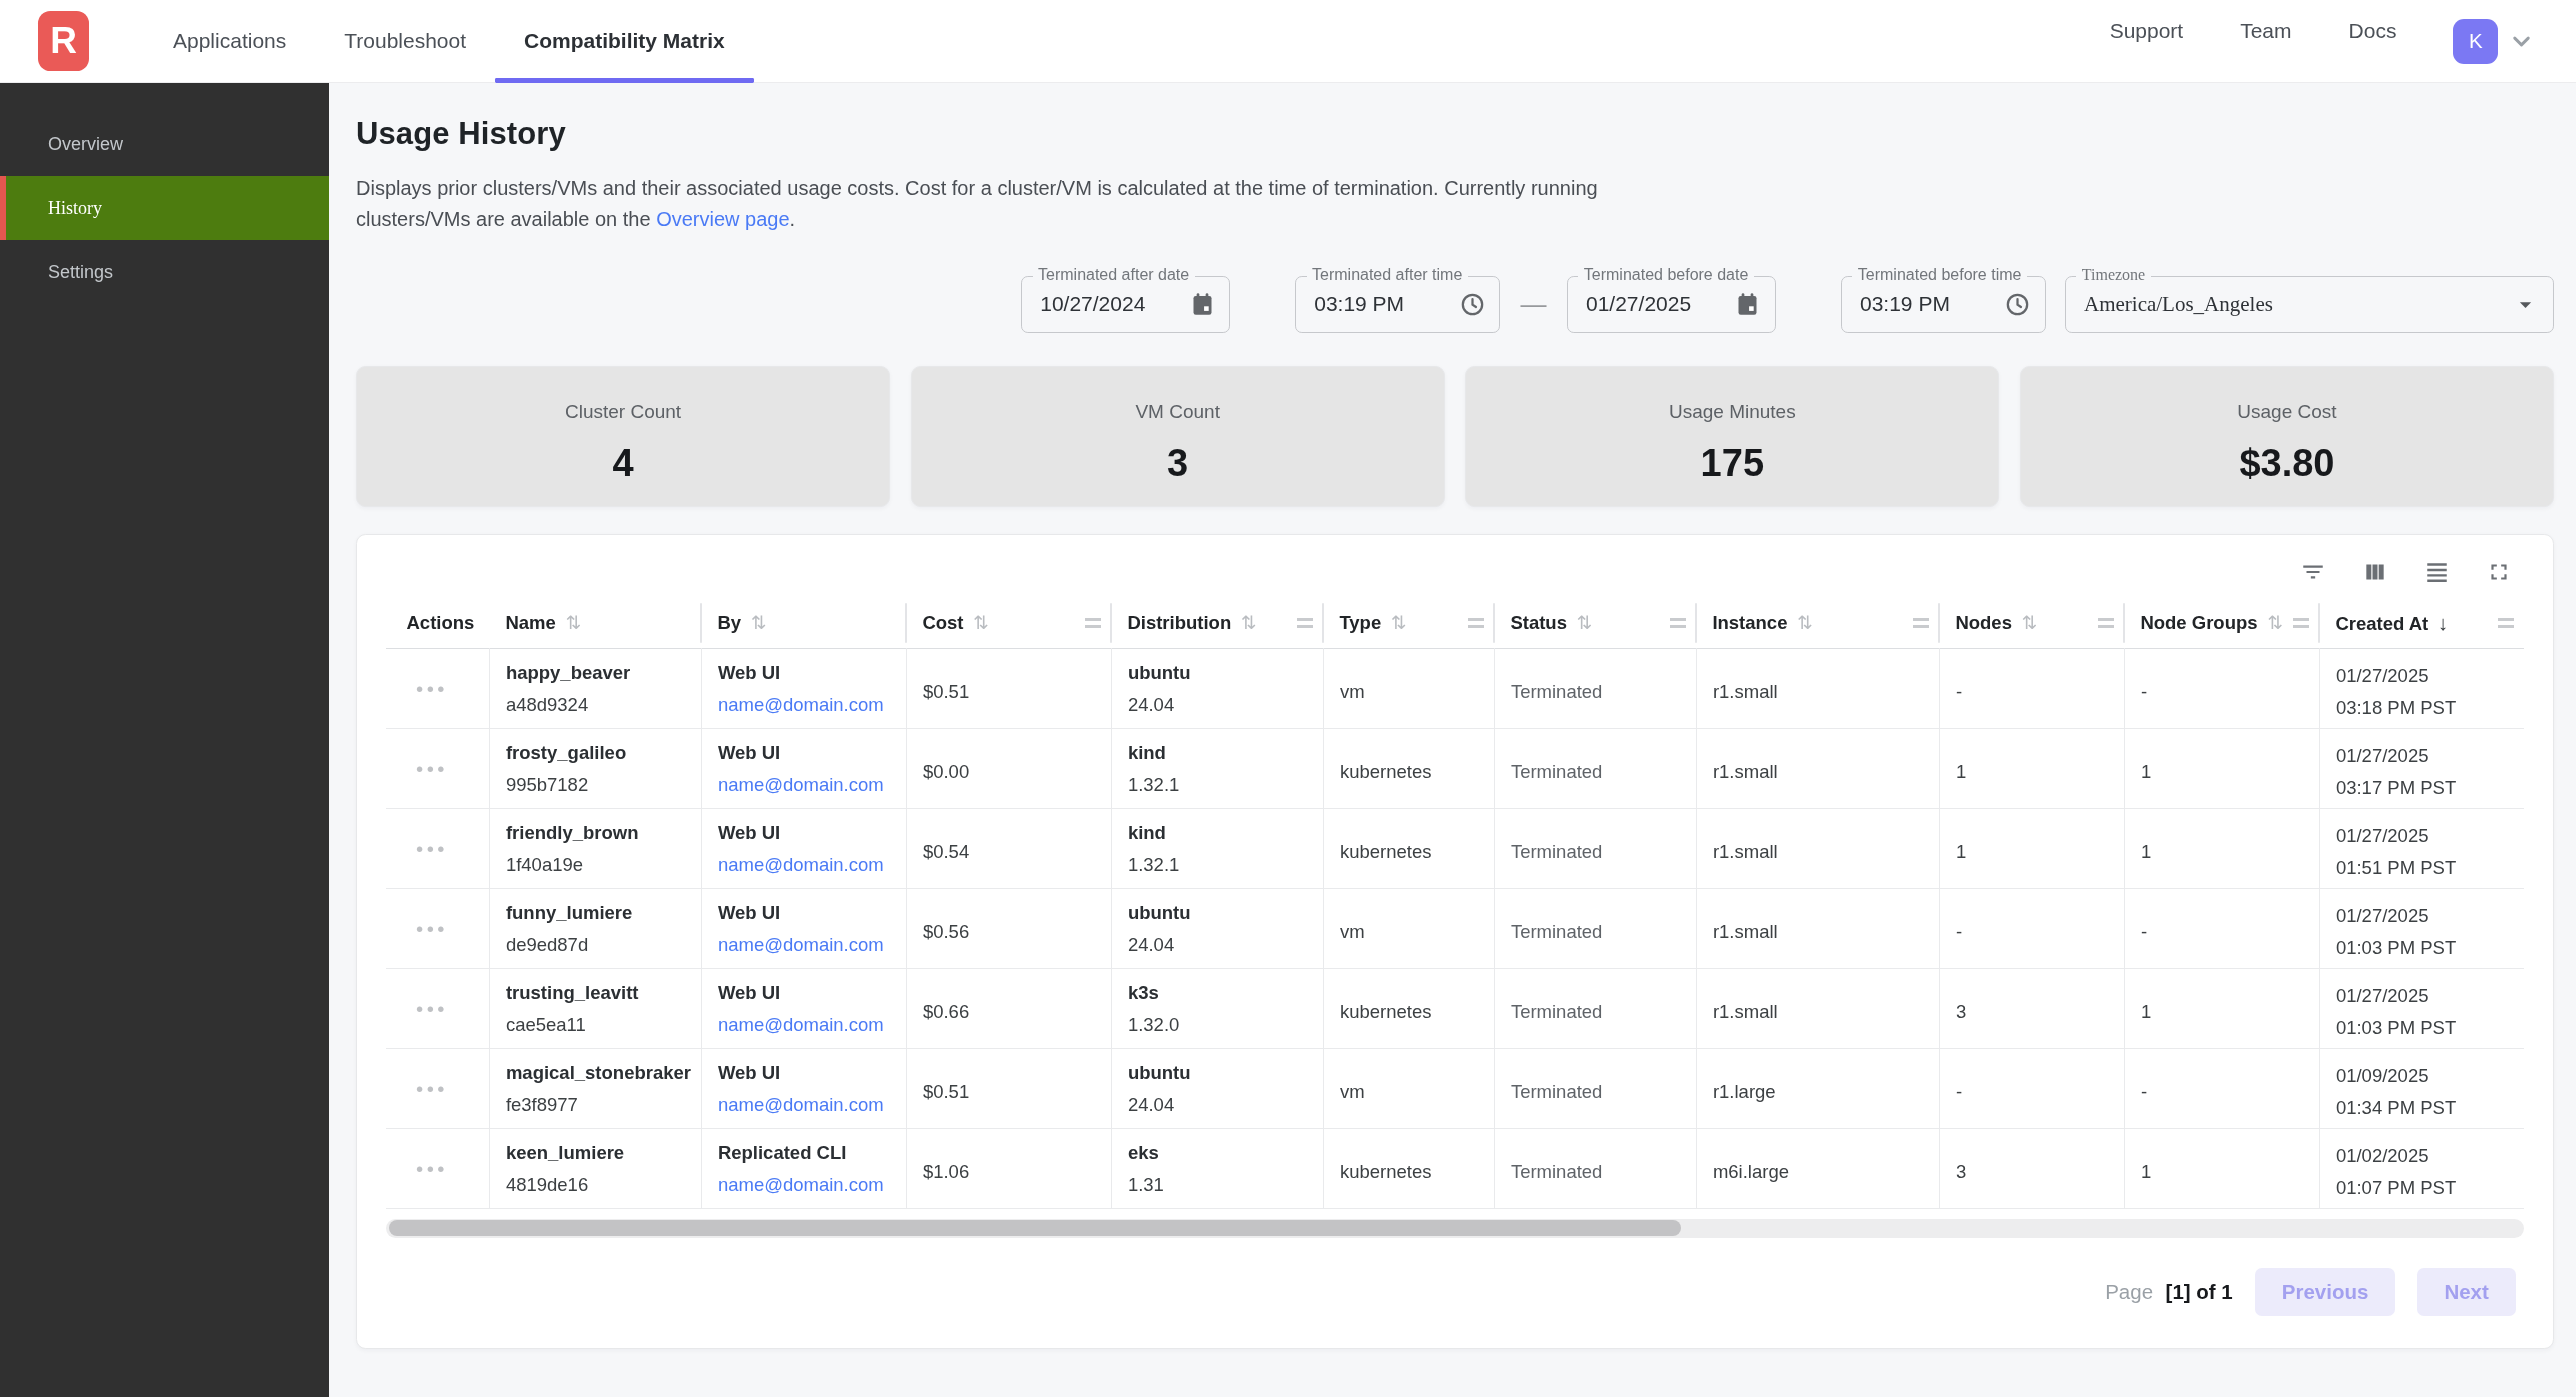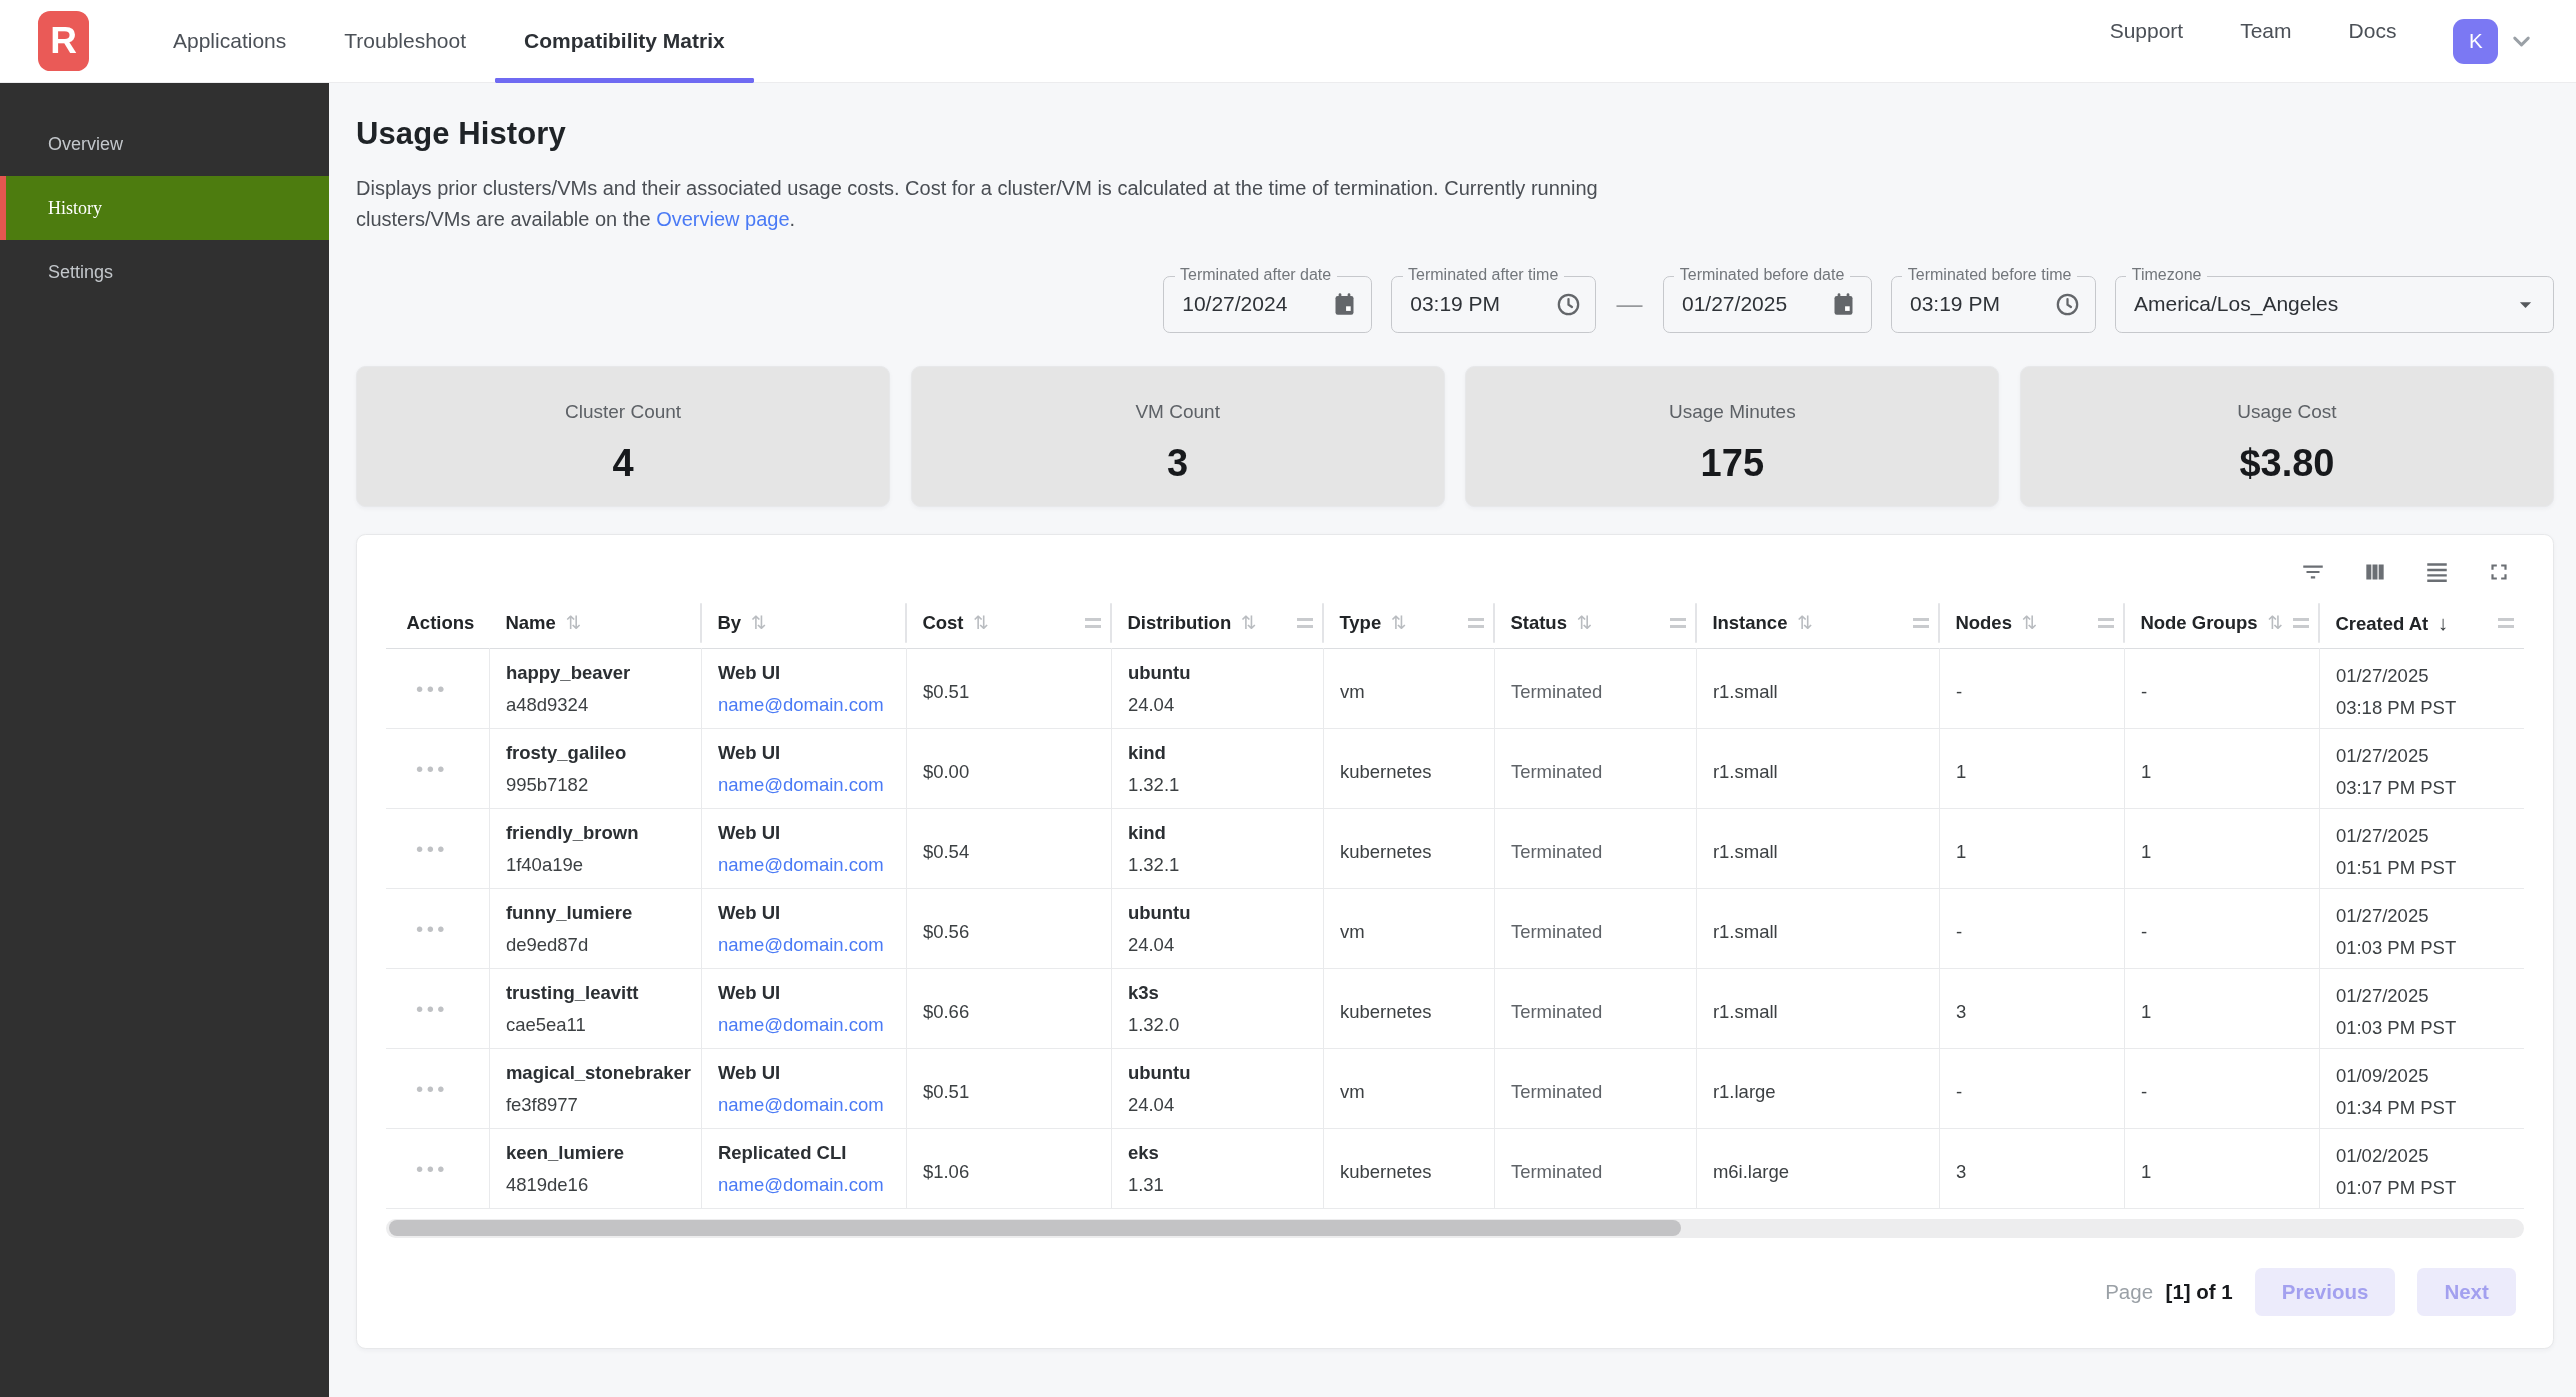--- a/index.html
+++ b/index.html
@@ -56,22 +56,22 @@
     position: relative; height: 57px; border: 1.4px solid #c6c8cc; border-radius: 6.8px;
     display: flex; align-items: center; padding: 0 13.7px 0 18px; background: transparent; cursor: pointer;
   }
   .field-label {
     position: absolute; top: -10.3px; left: 10.3px; font-size: 16px; color: #72767b;
     background: #f6f7f9; padding: 0 5.5px; white-space: nowrap;
   }
   .field-value { font-size: 21px; color: #2e3237; flex: 1 1 auto; }
   .field-icon { margin-left: 12.3px; display: flex; }
   .f-date { width: 209px; }
-  .f-time { width: 205px; }
-  .f-tz   { width: 439px; }
+  .f-time { width: 205px; margin-left: 46px; }
+  .f-tz   { width: 489px; font-family: Liberation Serif, serif; }
   .range-dash { font-size: 26px; color: #97999c; padding: 0 1.4px; }
   
   .cards { display: flex; gap: 20.5px; margin-top: 33px; }
   .card {
     flex: 1 1 0; background: #e5e5e5; border: 0.7px solid #e7e8ea; border-radius: 9.6px;
     height: 141px; padding: 34px 38px; box-shadow: 0 1.4px 4.1px rgba(20,20,40,0.04); text-align: center;
   }
   .card-label { font-size: 19px; color: #5d6166; }
   .card-value { margin-top: 19px; font-size: 38px; font-weight: 700; color: #17191c; }
   

